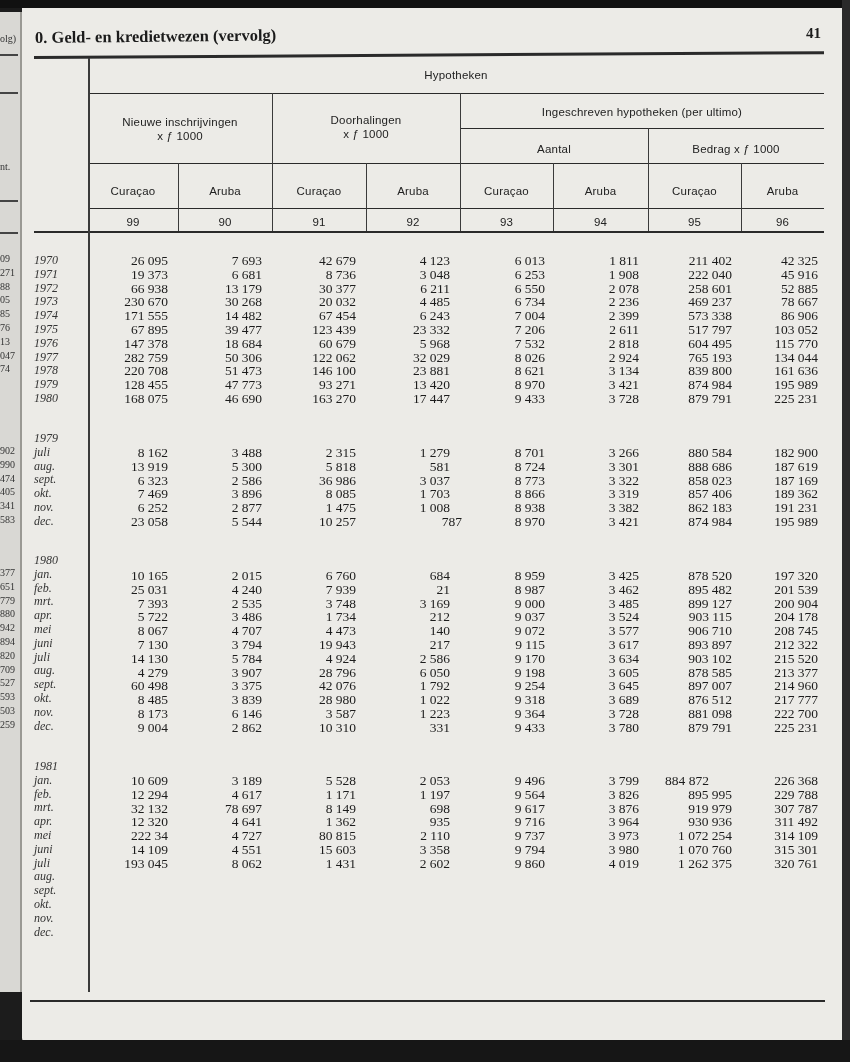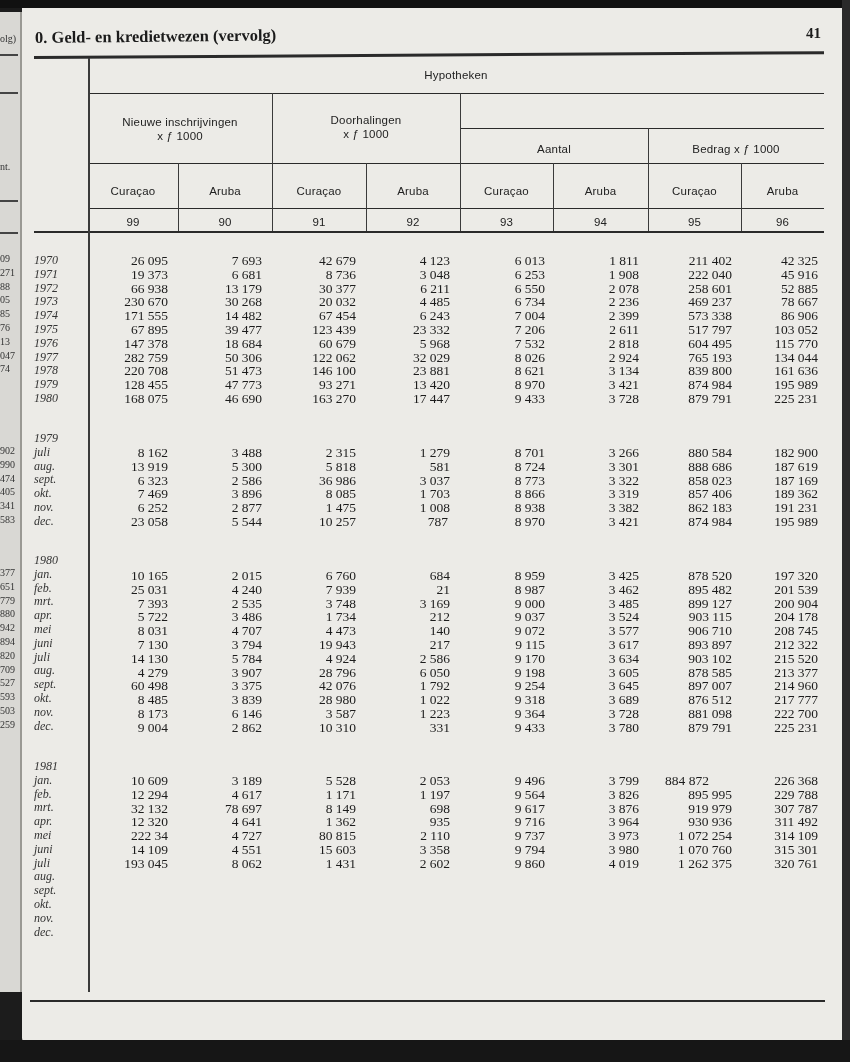--- a/index.html
+++ b/index.html
@@ -122,20 +122,21 @@
   <div class="hdr sans" style="left:88px; top:68px; width:736px;">Hypotheken</div>
 
   <div class="hdr sans" style="left:88px; top:115px; width:184px;">
     <div>Nieuwe inschrijvingen</div>
     <div>x ƒ 1000</div>
   </div>
   <div class="hdr sans" style="left:272px; top:113px; width:188px;">
     <div>Doorhalingen</div>
     <div>x ƒ 1000</div>
   </div>
+  <div class="hdr sans" style="left:460px; top:105px; width:364px;">Ingeschreven hypotheken (per ultimo)</div>
   <div class="hdr sans" style="left:460px; top:142px; width:188px;">Aantal</div>
   <div class="hdr sans" style="left:648px; top:142px; width:176px;">Bedrag x ƒ 1000</div>
 
   <div id="region-row"></div>
   <div id="colnum-row"></div>
 
   <div id="table-body"></div>
 <div class="hdr sans" style="left:88px; top:184px; width:90px;">Curaçao</div>
     <div class="hdr sans" style="left:88px; top:215px; width:90px;">99</div>
     <div class="hdr sans" style="left:178px; top:184px; width:94px;">Aruba</div>
@@ -294,21 +295,21 @@
     <div class="cell" style="top:501.2px; left:172px; width:90px;">2 877</div>
     <div class="cell" style="top:501.2px; left:266px; width:90px;">1 475</div>
     <div class="cell" style="top:501.2px; left:360px; width:90px;">1 008</div>
     <div class="cell" style="top:501.2px; left:455px; width:90px;">8 938</div>
     <div class="cell" style="top:501.2px; left:549px; width:90px;">3 382</div>
     <div class="cell" style="top:501.2px; left:642px; width:90px;">862 183</div>
     <div class="cell" style="top:501.2px; left:728px; width:90px;">191 231</div>
     <div class="cell" style="top:515.0px; left:78px; width:90px;">23 058</div>
     <div class="cell" style="top:515.0px; left:172px; width:90px;">5 544</div>
     <div class="cell" style="top:515.0px; left:266px; width:90px;">10 257</div>
-    <div class="cell" style="top:515.0px; left:358px; width:90px;text-align:right;">787</div>
+    <div class="cell" style="top:515.0px; left:372px; width:90px;text-align:right;">787</div>
     <div class="cell" style="top:515.0px; left:455px; width:90px;">8 970</div>
     <div class="cell" style="top:515.0px; left:549px; width:90px;">3 421</div>
     <div class="cell" style="top:515.0px; left:642px; width:90px;">874 984</div>
     <div class="cell" style="top:515.0px; left:728px; width:90px;">195 989</div>
     <div class="row-label" style="top:554px;">1980</div>
     <div class="row-label" style="top:567.8px;">jan.</div>
     <div class="row-label" style="top:581.6px;">feb.</div>
     <div class="row-label" style="top:595.4px;">mrt.</div>
     <div class="row-label" style="top:609.2px;">apr.</div>
     <div class="row-label" style="top:623.0px;">mei</div>
@@ -344,21 +345,21 @@
     <div class="cell" style="top:596.6px; left:642px; width:90px;">899 127</div>
     <div class="cell" style="top:596.6px; left:728px; width:90px;">200 904</div>
     <div class="cell" style="top:610.4px; left:78px; width:90px;">5 722</div>
     <div class="cell" style="top:610.4px; left:172px; width:90px;">3 486</div>
     <div class="cell" style="top:610.4px; left:266px; width:90px;">1 734</div>
     <div class="cell" style="top:610.4px; left:360px; width:90px;">212</div>
     <div class="cell" style="top:610.4px; left:455px; width:90px;">9 037</div>
     <div class="cell" style="top:610.4px; left:549px; width:90px;">3 524</div>
     <div class="cell" style="top:610.4px; left:642px; width:90px;">903 115</div>
     <div class="cell" style="top:610.4px; left:728px; width:90px;">204 178</div>
-    <div class="cell" style="top:624.2px; left:78px; width:90px;">8 031</div>
+    <div class="cell" style="top:624.2px; left:78px; width:90px;">8 067</div>
     <div class="cell" style="top:624.2px; left:172px; width:90px;">4 707</div>
     <div class="cell" style="top:624.2px; left:266px; width:90px;">4 473</div>
     <div class="cell" style="top:624.2px; left:360px; width:90px;">140</div>
     <div class="cell" style="top:624.2px; left:455px; width:90px;">9 072</div>
     <div class="cell" style="top:624.2px; left:549px; width:90px;">3 577</div>
     <div class="cell" style="top:624.2px; left:642px; width:90px;">906 710</div>
     <div class="cell" style="top:624.2px; left:728px; width:90px;">208 745</div>
     <div class="cell" style="top:638.0px; left:78px; width:90px;">7 130</div>
     <div class="cell" style="top:638.0px; left:172px; width:90px;">3 794</div>
     <div class="cell" style="top:638.0px; left:266px; width:90px;">19 943</div>

